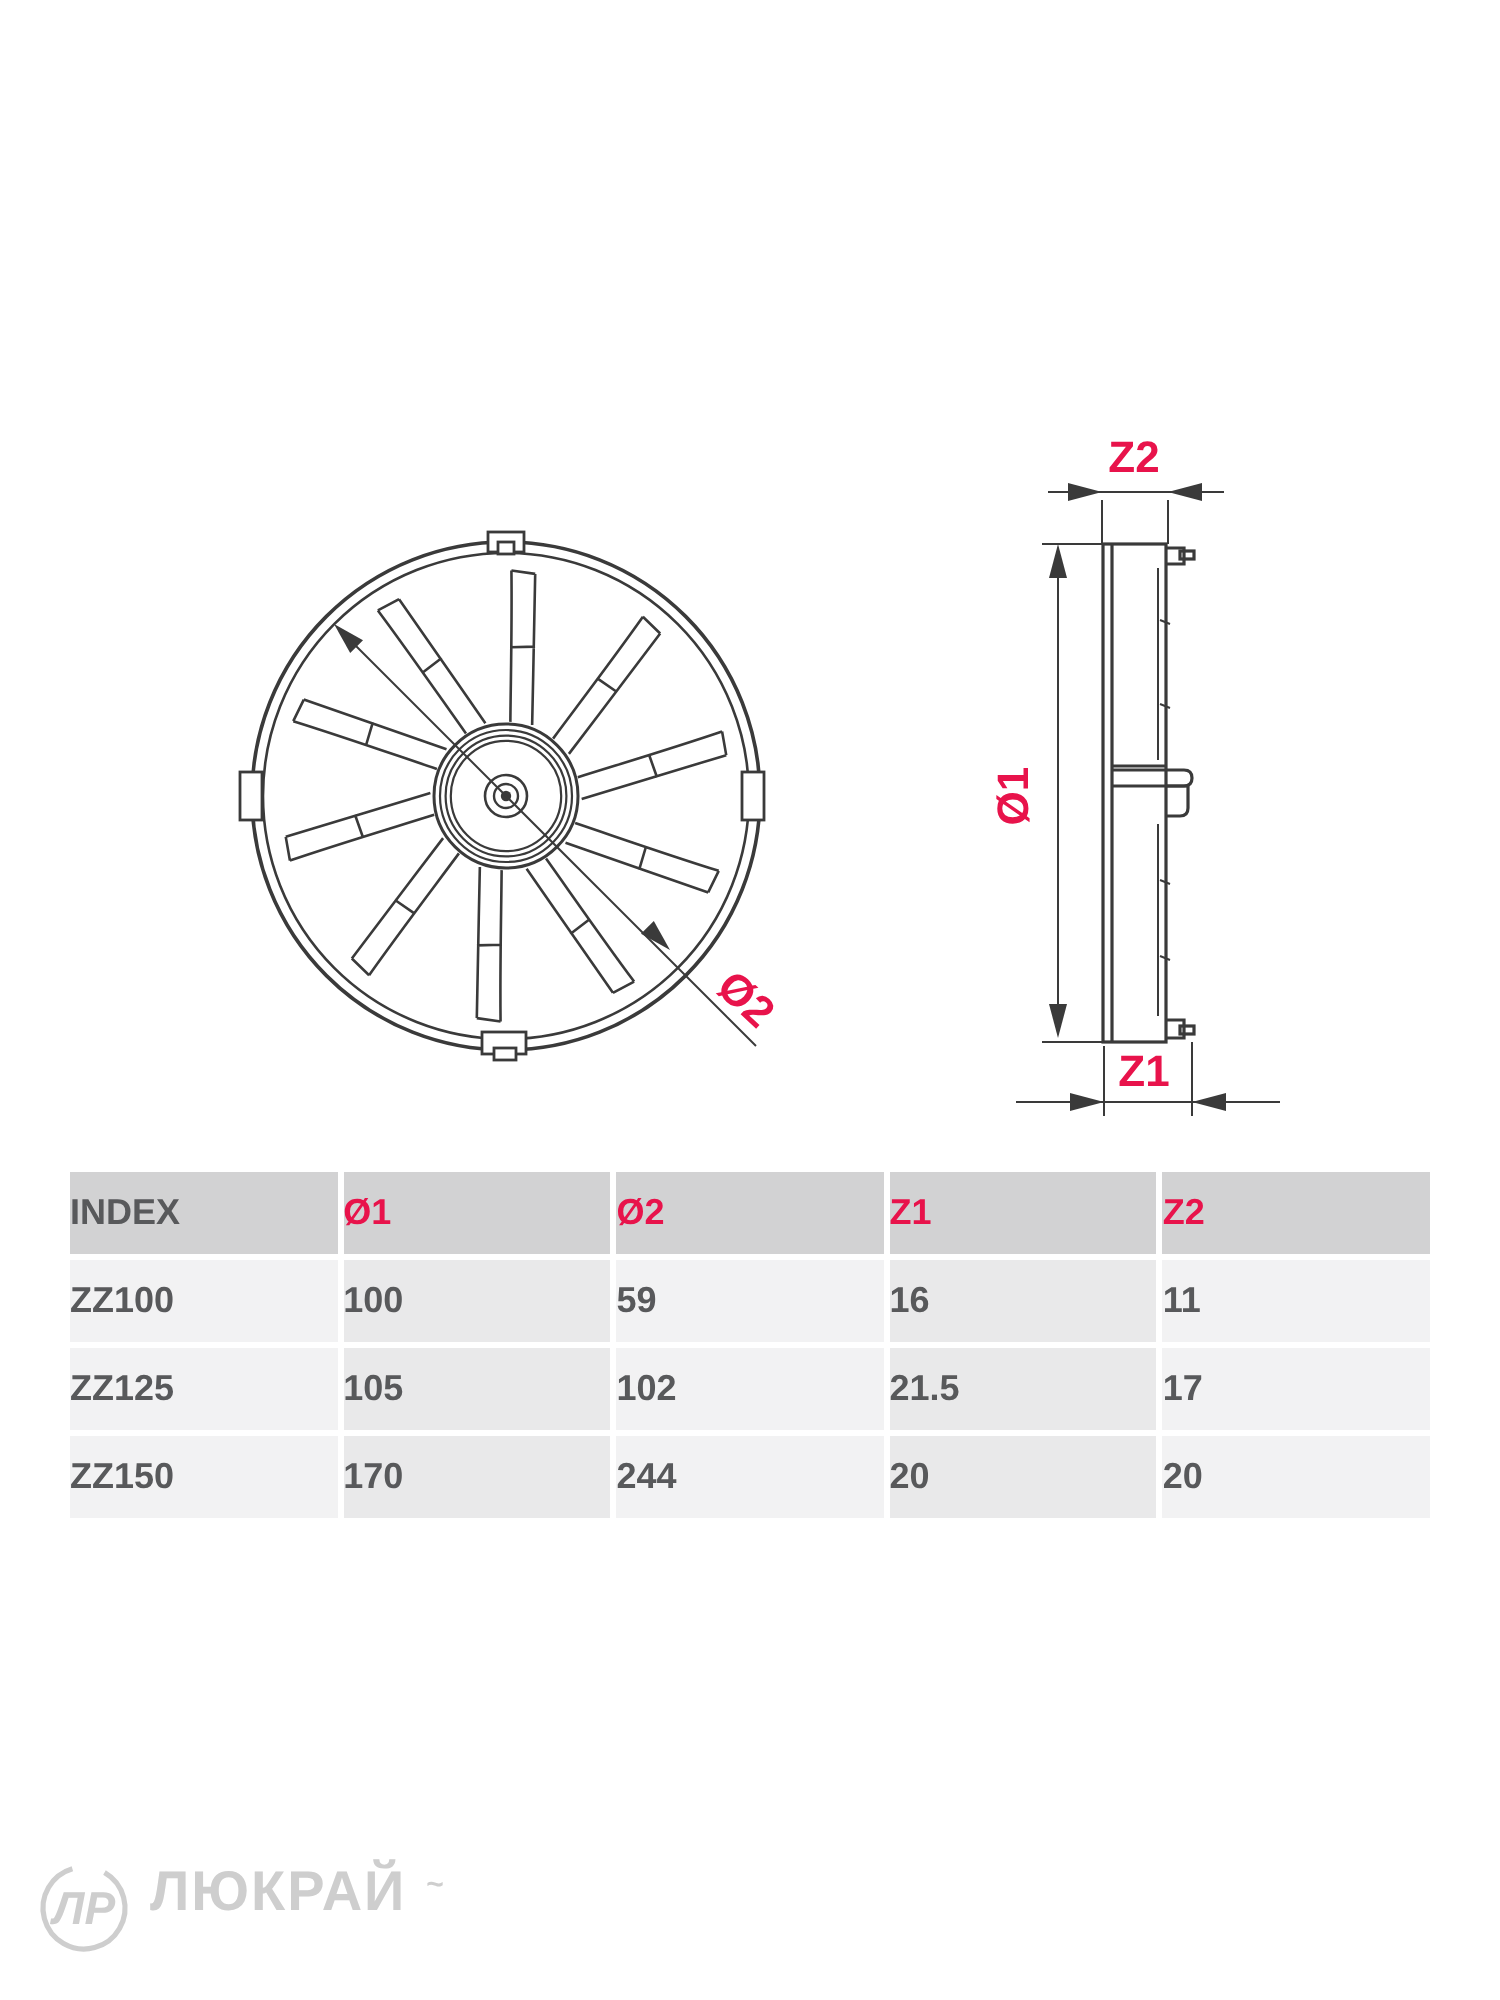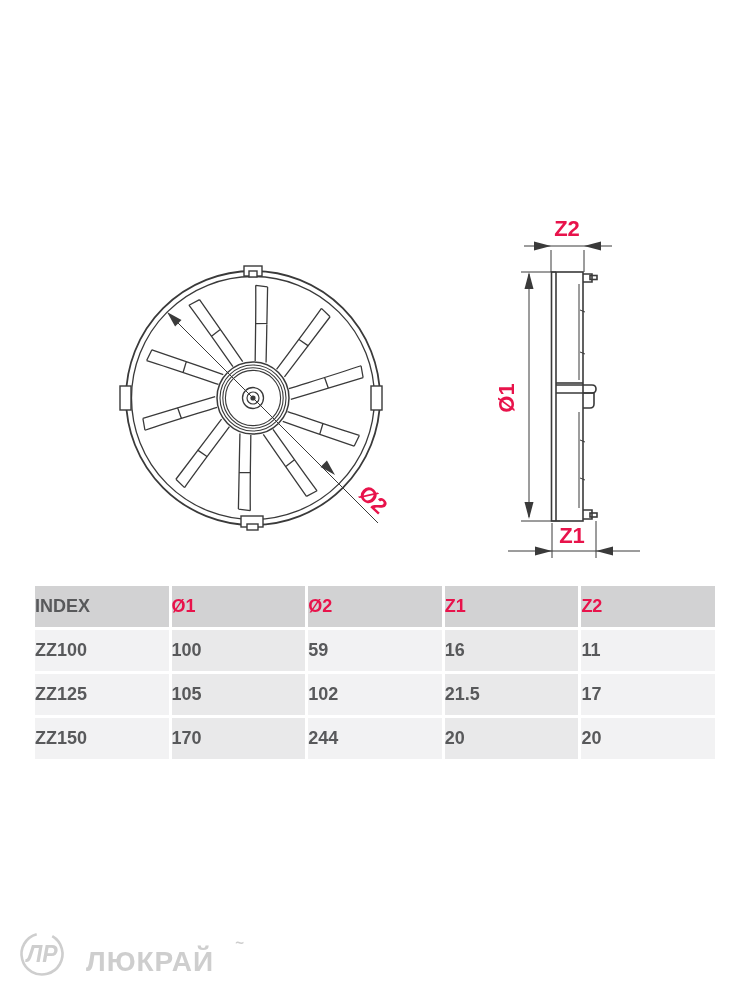--- a/index.html
+++ b/index.html
@@ -29,23 +29,23 @@
     table-layout:fixed;
   }
   .spec-table th,.spec-table td{text-align:left;vertical-align:middle;height:41px;}
   .spec-table thead th{background:var(--table_header_bg);}
   .spec-table thead th.accent{color:var(--accent);}
   .spec-table tbody td{background:var(--table_cell_bg);}
   .spec-table tbody td:nth-child(even){background:var(--table_cell_alt_bg);}
 
   .logo{
     position:absolute;left:18px;top:930px;
-    display:flex;align-items:center;gap:20px;color:var(--logo_gray);
+    display:flex;align-items:flex-start;gap:9px;color:var(--logo_gray);
   }
-  .logo-text{font:bold 28px "Liberation Sans", sans-serif;letter-spacing:1px;margin-top:15px;}
+  .logo-text{font:bold 28px "Liberation Sans", sans-serif;letter-spacing:1px;}
   .logo-mark{font:bold 15px "Liberation Sans", sans-serif;align-self:flex-start;margin-top:4px;margin-left:1px;}
 </style>
 </head>
 <body>
 
 <div class="canvas">
 
   <svg class="drawing" viewBox="0 0 750 580" xmlns="http://www.w3.org/2000/svg">
 
     <g>

